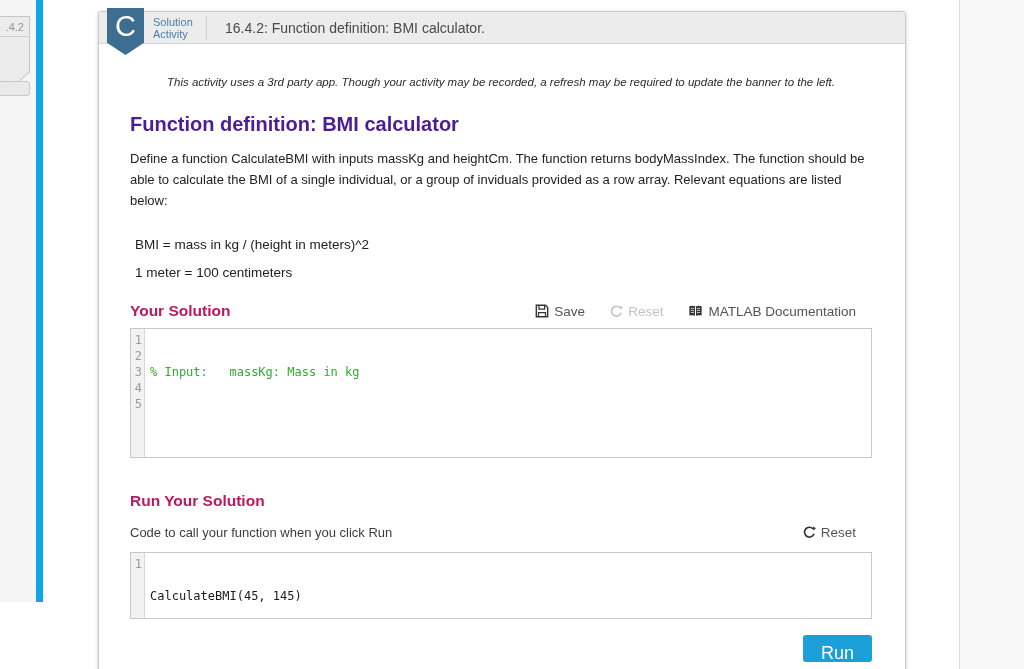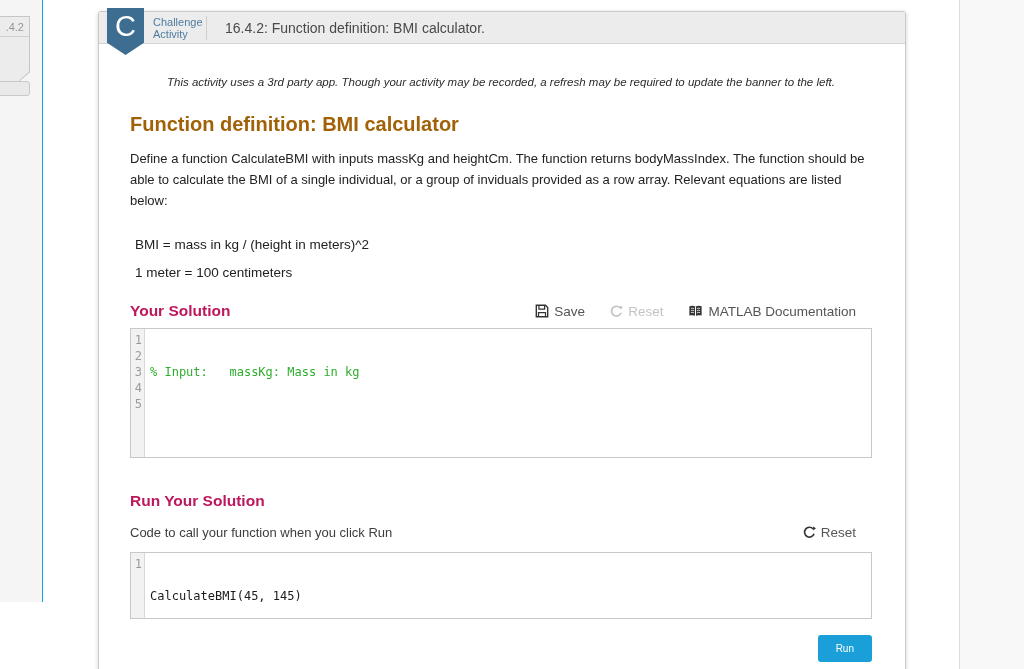--- a/index.html
+++ b/index.html
@@ -2,21 +2,21 @@
 <html><head>
 <meta charset="utf-8">
 <style>
   * { margin: 0; padding: 0; box-sizing: border-box; }
   html, body { width: 1024px; height: 669px; overflow: hidden; background: #fff;
     font-family: "Liberation Sans", sans-serif; }
   body { position: relative; }
 
   
   .left-rail { position: absolute; left: 0; top: 0; width: 43px; height: 602px;
-    background: #f5f5f5; border-right: 1px solid #0ea5e9; }
+    background: #f5f5f5; border-right: 7px solid #0ea5e9; }
   .mini-shield { position: absolute; left: -11px; top: 16px; width: 41px; height: 74px;
     background: #c6c6c6; clip-path: polygon(0 0, 100% 0, 100% 76%, 50% 100%, 0 76%); }
   .mini-shield-inner { position: absolute; inset: 1px; background: #ececec;
     clip-path: polygon(0 0, 100% 0, 100% 76%, 50% 100%, 0 76%); }
   .mini-shield-label { font-size: 11px; color: #979797; text-align: right;
     padding: 4px 5px 3px 0; border-bottom: 1px solid #cfcfcf; }
   .mini-button { position: absolute; left: -13px; top: 81px; width: 43px; height: 15px;
     background: #e9e9e9; border: 1px solid #c9c9c9; border-radius: 3px; }
 
   
@@ -36,21 +36,21 @@
     line-height: 12px; color: #4d7ca1; }
   .header-divider { position: absolute; left: 107px; top: 4px; width: 1px; height: 24px;
     background: #cfcfcf; }
   .header-title { position: absolute; left: 126px; top: 0; height: 32px; line-height: 32px;
     font-size: 14px; color: #494949; white-space: nowrap; }
 
   .panel-body { padding: 0 33px 0 31px; }
 
   .notice { margin-top: 32px; text-align: center; font-style: italic;
     font-size: 11.5px; color: #2b2b2b; }
-  .main-heading { margin-top: 25px; font-size: 20px; font-weight: bold; color: #a16207; }
+  .main-heading { margin-top: 25px; font-size: 20px; font-weight: bold; color: #4c1d95; }
   .description { margin-top: 12px; font-size: 13px; line-height: 21px; color: #222;
     max-width: 746px; }
   .equations { margin-top: 26px; margin-left: 5px; }
   .equation { font-size: 13.5px; color: #222; margin-bottom: 13px; }
 
   .section-row { margin-top: 22px; display: flex; align-items: center;
     justify-content: space-between; }
   .section-row h2, .run-heading { font-size: 15.5px; font-weight: bold; color: #be185d; }
   .toolbar { display: flex; align-items: center; gap: 25px; margin-right: 16px; }
   .tool { display: inline-flex; align-items: center; gap: 5px; border: none;
@@ -75,41 +75,41 @@
 
   .run-heading { margin-top: 34px; }
   .caption-row { margin-top: 15px; display: flex; align-items: flex-start;
     justify-content: space-between; }
   .caption-row .caption { font-size: 13px; color: #3d3d3d; }
   .caption-row .tool { margin-right: 16px; }
 
   .button-row { margin-top: 16px; display: flex; justify-content: flex-end; gap: 17px; }
   .primary { height: 27px; padding: 8px 18px; background: #1b9fd8; border: none;
     border-radius: 3px; color: #fff; font-family: "Liberation Sans", sans-serif;
-    font-size: 10px; cursor: pointer; }
+    font-size: 18px; cursor: pointer; }
 </style>
 </head>
 <body>
 
 <div class="left-rail">
   <div class="mini-shield">
     <div class="mini-shield-inner">
       <div class="mini-shield-label">.4.2</div>
     </div>
   </div>
   <div class="mini-button"></div>
 </div>
 
 <div class="panel">
   <div class="panel-header">
     <div class="shield">
       <span>C</span>
     </div>
     <div class="badge-label">
-      <div>Challenge</div>
+      <div>Solution</div>
       <div>Activity</div>
     </div>
     <div class="header-divider"></div>
     <div class="header-title">16.4.2: Function definition: BMI calculator.</div>
   </div>
 
   <div class="panel-body">
     <div class="notice">This activity uses a 3rd party app. Though your activity may be recorded, a refresh may be required to update the banner to the left.</div>
 
     <h1 class="main-heading">Function definition: BMI calculator</h1>

